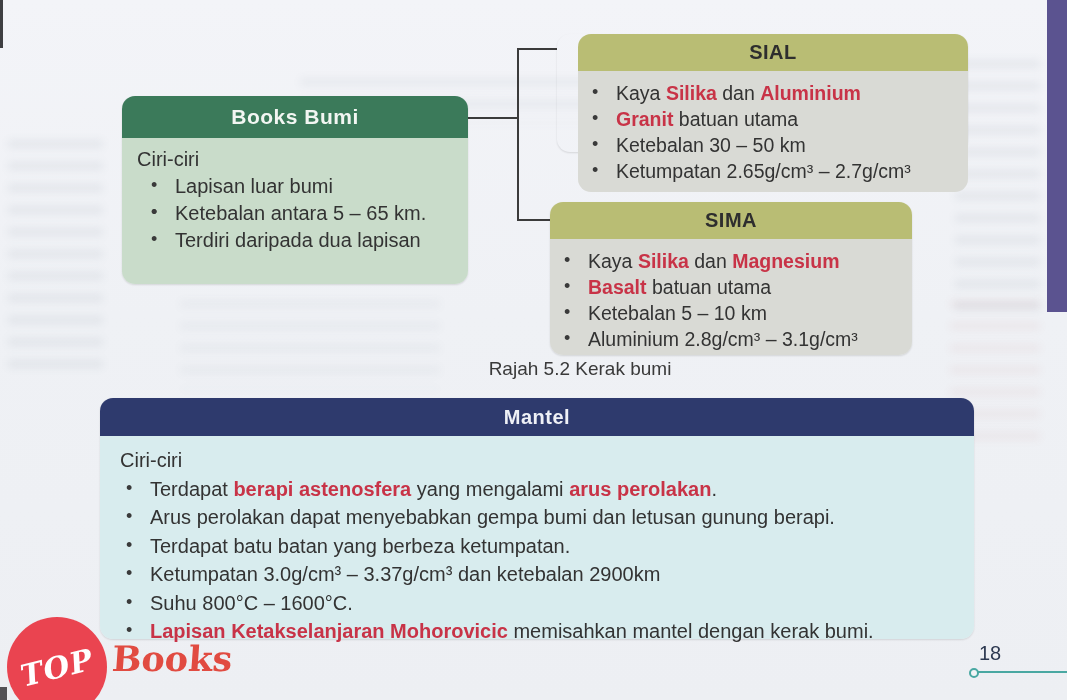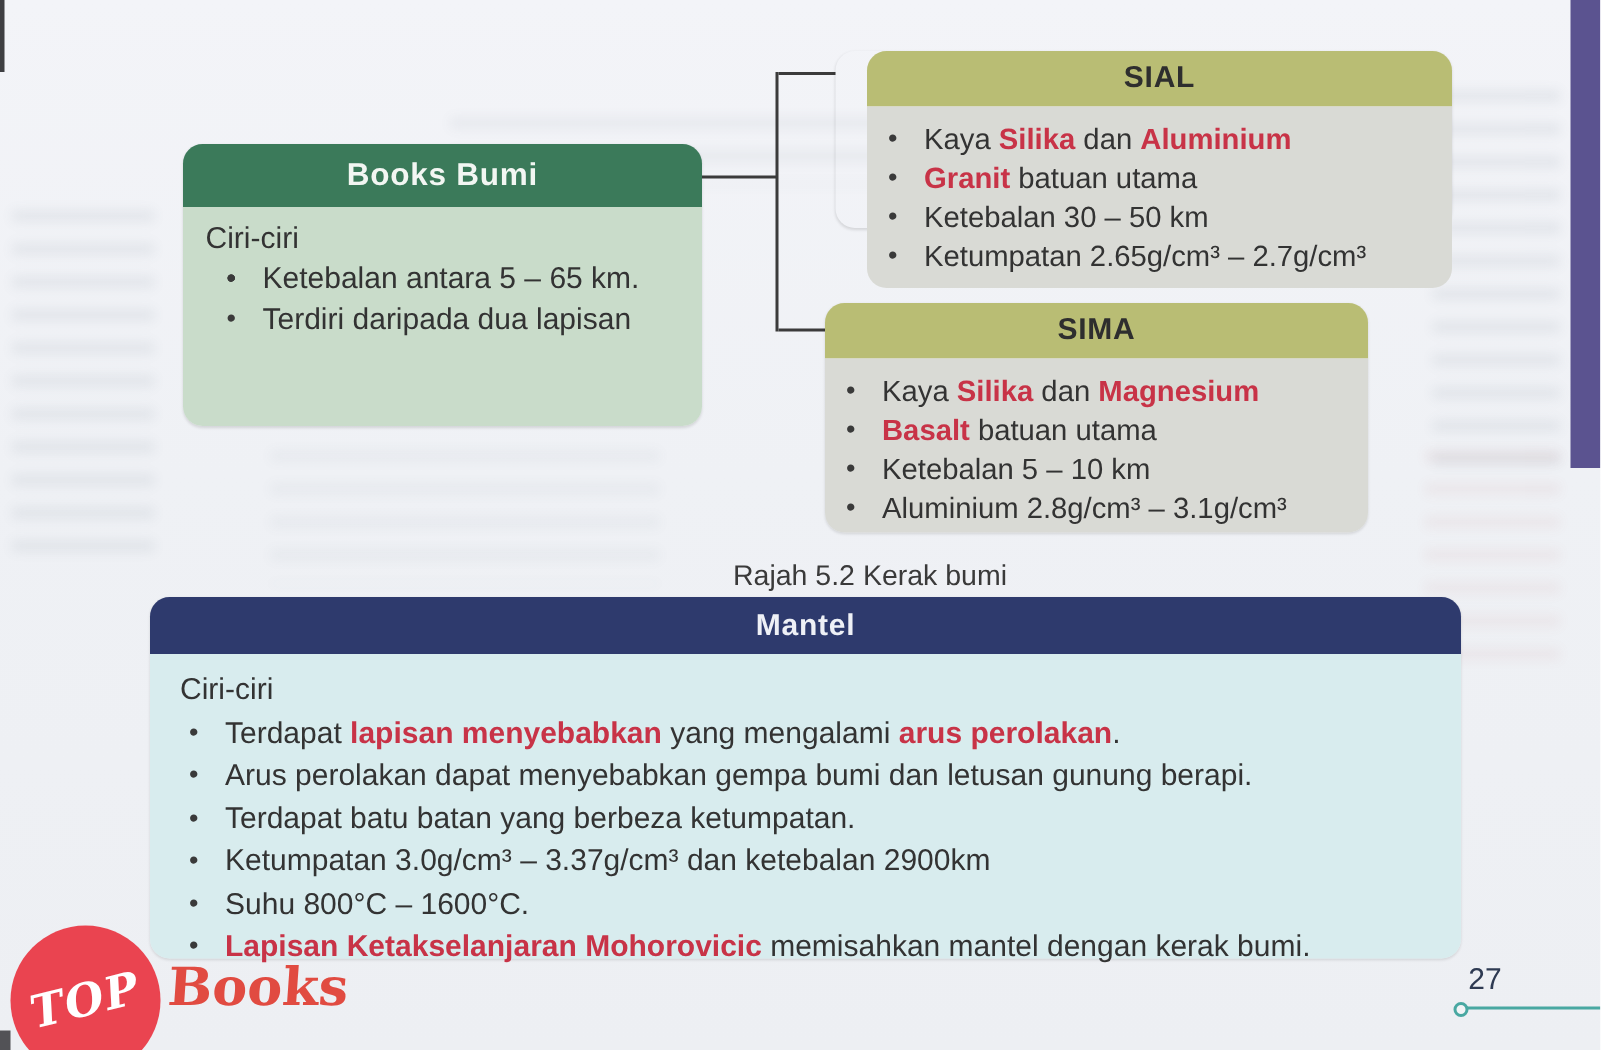--- a/index.html
+++ b/index.html
@@ -41,21 +41,21 @@
   #mantel ul.bullets li .dot{left:6px;}
   .ciri{margin:0 0 0 0;}
   .rd{color:#c83347; font-weight:bold;}
   
   .conn{position:absolute; background:#3b3b3b;}
   #conn-h1{left:468px; top:117px; width:50px; height:2px;}
   #conn-v {left:517px; top:48px;  width:2px;  height:173px;}
   #conn-h2{left:519px; top:48px;  width:38px; height:2px;}
   #conn-h3{left:519px; top:219px; width:38px; height:2px;}
   
-  #caption{position:absolute; left:420px; top:374px; width:320px; text-align:center;
+  #caption{position:absolute; left:420px; top:358px; width:320px; text-align:center;
            font-size:19px; color:#3a3a3a;}
   
   #edge-strip{position:absolute; left:1047px; top:0; width:20px; height:312px; background:#5b5390;}
   
   #scan-line-tl{position:absolute; left:0; top:0; width:3px; height:48px; background:#1f1f22; opacity:.85;}
   #scan-corner-bl{position:absolute; left:0; top:687px; width:7px; height:13px; background:#2a2a2e; opacity:.8;}
   
   .bleed{position:absolute; filter:blur(4px); opacity:.09; pointer-events:none;
          background:repeating-linear-gradient(180deg,#5a6a7a 0 8px,transparent 8px 22px);}
   #bleed-l{left:8px; top:140px; width:95px; height:240px;}
@@ -99,21 +99,21 @@
   <div class="conn" id="conn-h2"></div>
   <div class="conn" id="conn-h3"></div>
 
   <div class="dbox" id="kerak">
     <div class="hd">
       <span>Books Bumi</span>
     </div>
     <div class="bd">
       <div class="ciri">Ciri-ciri</div>
       <ul class="bullets">
-          <li><span class="dot">•</span></li>
+          <li><span class="dot">•</span><span>Lapisan luar bumi</span></li>
           <li><span class="dot">•</span></li>
           <li><span class="dot">•</span><span>Ketebalan antara 5 – 65 km.</span></li>
           <li><span class="dot">•</span><span>Terdiri daripada dua lapisan</span></li>
         </ul>
     </div>
   </div>
 
   <div class="dbox" id="sial">
     <div class="hd">
       <span>SIAL</span>
@@ -144,34 +144,34 @@
 
   <div id="caption">Rajah 5.2 Kerak bumi</div>
 
   <div class="dbox" id="mantel">
     <div class="hd">
       <span>Mantel</span>
     </div>
     <div class="bd">
       <div class="ciri">Ciri-ciri</div>
       <ul class="bullets">
-          <li><span class="dot">•</span><span>Terdapat </span><span class="rd">lapisan menyebabkan</span><span> yang mengalami </span><span class="rd">arus perolakan</span><span>.</span></li>
+          <li><span class="dot">•</span><span>Terdapat </span><span class="rd">berapi astenosfera</span><span> yang mengalami </span><span class="rd">arus perolakan</span><span>.</span></li>
           <li><span class="dot">•</span><span>Arus perolakan dapat menyebabkan gempa bumi dan letusan gunung berapi.</span></li>
           <li><span class="dot">•</span><span>Terdapat batu batan yang berbeza ketumpatan.</span></li>
           <li><span class="dot">•</span><span>Ketumpatan 3.0g/cm³ – 3.37g/cm³ dan ketebalan 2900km</span></li>
           <li><span class="dot">•</span><span>Suhu 800°C – 1600°C.</span></li>
           <li><span class="dot">•</span><span class="rd">Lapisan Ketakselanjaran Mohorovicic</span><span> memisahkan mantel dengan kerak bumi.</span></li>
         </ul>
     </div>
   </div>
 
   <div id="logo">
     <div id="logo-circle">
       <span id="logo-top">TOP</span>
     </div>
     <span id="logo-books">Books</span>
   </div>
 
-  <div id="page-number">27</div>
+  <div id="page-number">18</div>
   <div id="footer-rule"></div>
   <div id="footer-dot"></div>
 
 </div>
 
 </body></html>

